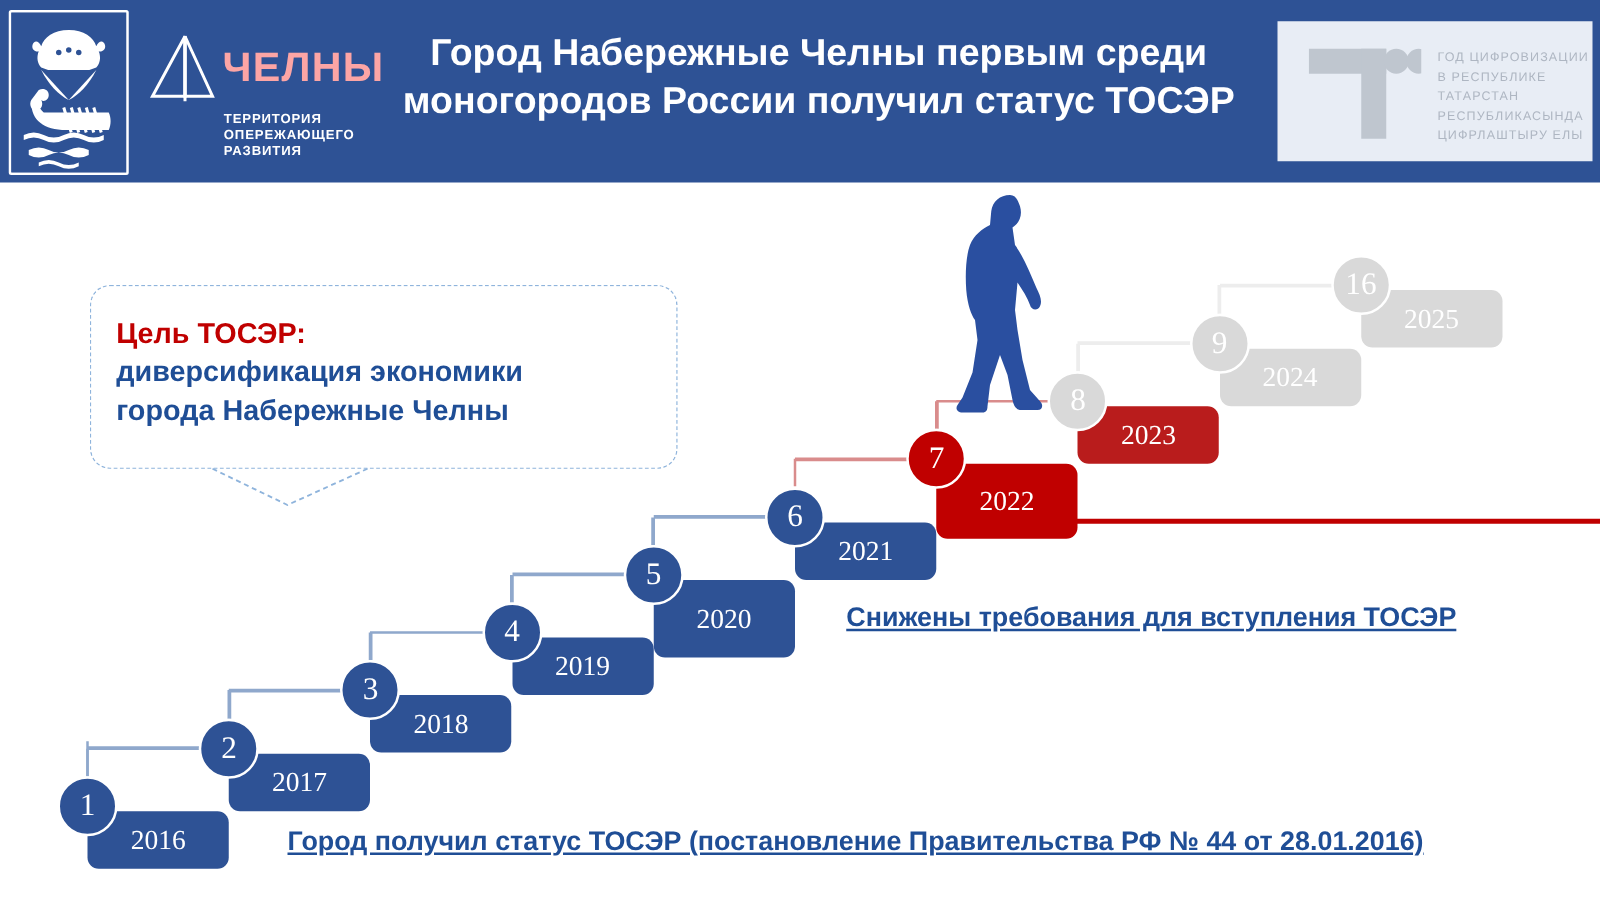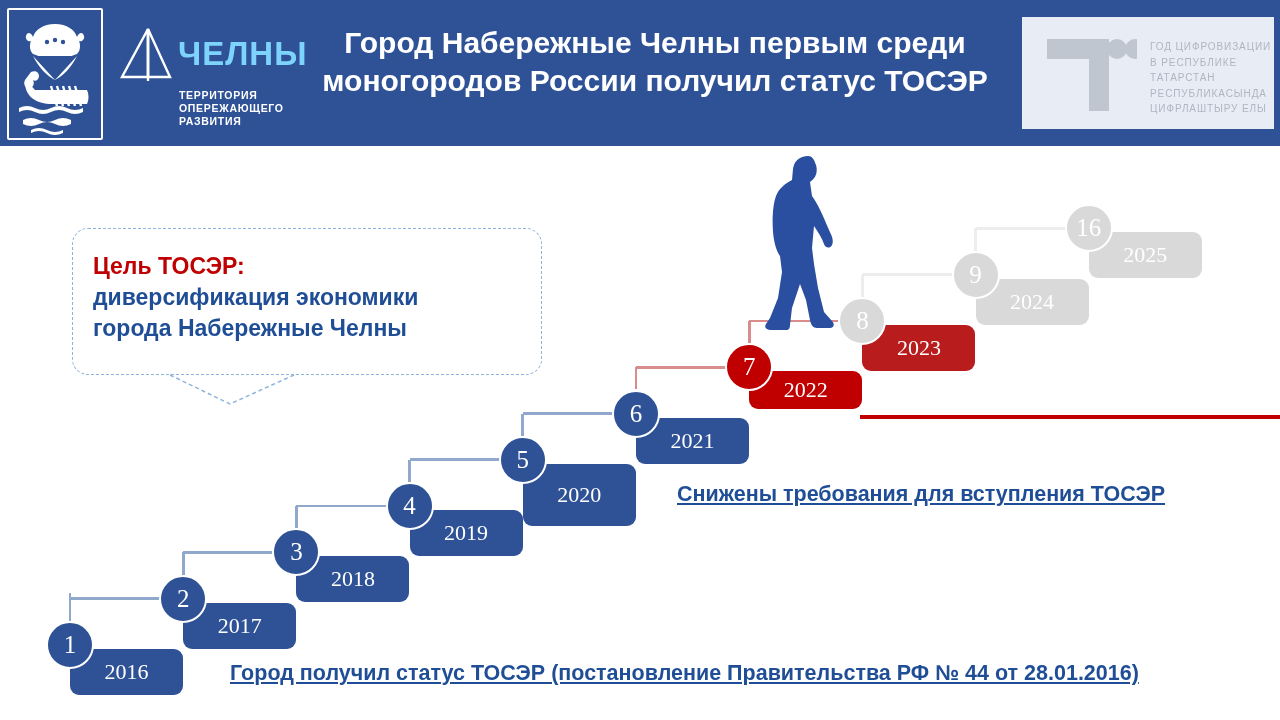--- a/index.html
+++ b/index.html
@@ -24,21 +24,21 @@
     overflow:hidden;
   }
   .crest svg{display:block;}
   .chelny-logo{
     position:absolute;left:118px;top:27px;width:170px;height:108px;
   }
   .chelny-row{position:relative;height:62px;}
   .chelny-mark{position:absolute;left:0;top:0;}
   .chelny-word{
     position:absolute;left:60px;top:8px;
-    color:#7dd3fc;font-size:33px;font-weight:bold;letter-spacing:1px;
+    color:#fca5a5;font-size:33px;font-weight:bold;letter-spacing:1px;
     font-family:"Liberation Sans", sans-serif;
   }
   .chelny-sub{
     position:absolute;left:61px;top:62px;
     color:#ffffff;font-size:10.5px;font-weight:bold;line-height:13px;
     letter-spacing:0.7px;
   }
   .hdr-title{
     position:absolute;left:290px;top:24px;width:730px;
     color:#ffffff;font-size:30px;font-weight:bold;line-height:38px;
@@ -253,21 +253,21 @@
       <div class="conn" style="left: 634.6px; top: 367.2px; width: 2.8px; height: 22.3px; background: rgb(217, 140, 140);"></div>
       <div class="conn" style="left: 636px; top: 365.8px; width: 93.2px; height: 2.8px; background: rgb(217, 140, 140);"></div>
       <div class="step-box" style="left: 636px; top: 417.5px; width: 113px; height: 46px; background: rgb(46, 82, 149); z-index: 2;">
         <span>2021</span>
       </div>
       <div class="step-circle" style="left: 612px; top: 389.5px; width: 48px; height: 48px; background: rgb(46, 82, 149);">
         <span>6</span>
       </div>
       <div class="conn" style="left: 747.8px; top: 320.9px; width: 2.8px; height: 22.3px; background: rgb(217, 140, 140);"></div>
       <div class="conn" style="left: 749.2px; top: 319.5px; width: 93.2px; height: 2.8px; background: rgb(217, 140, 140);"></div>
-      <div class="step-box" style="left: 749.2px; top: 371.2px; width: 113px; height: 38px; background: rgb(192, 0, 0); z-index: 2;">
+      <div class="step-box" style="left: 749.2px; top: 371.2px; width: 113px; height: 60px; background: rgb(192, 0, 0); z-index: 2;">
         <span>2022</span>
       </div>
       <div class="step-circle" style="left: 725.2px; top: 343.2px; width: 48px; height: 48px; background: rgb(192, 0, 0);">
         <span>7</span>
       </div>
       <div class="conn" style="left: 861px; top: 274.6px; width: 2.8px; height: 22.3px; background: rgb(237, 237, 237);"></div>
       <div class="conn" style="left: 862.4px; top: 273.2px; width: 93.2px; height: 2.8px; background: rgb(237, 237, 237);"></div>
       <div class="step-box" style="left: 862.4px; top: 324.9px; width: 113px; height: 46px; background: #b91c1c; z-index: 2; text-align: right;">
         <span>2023</span>
       </div>

